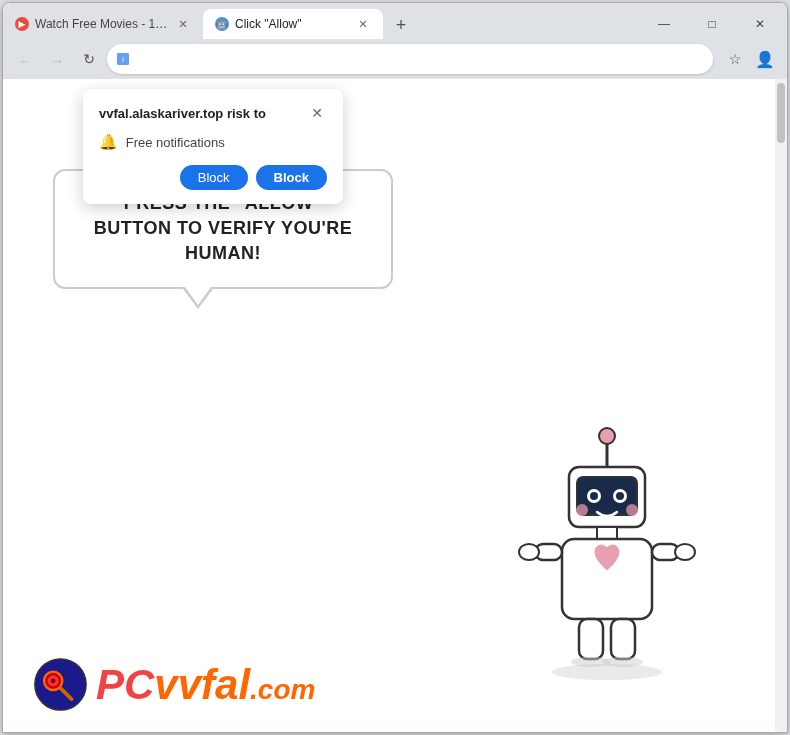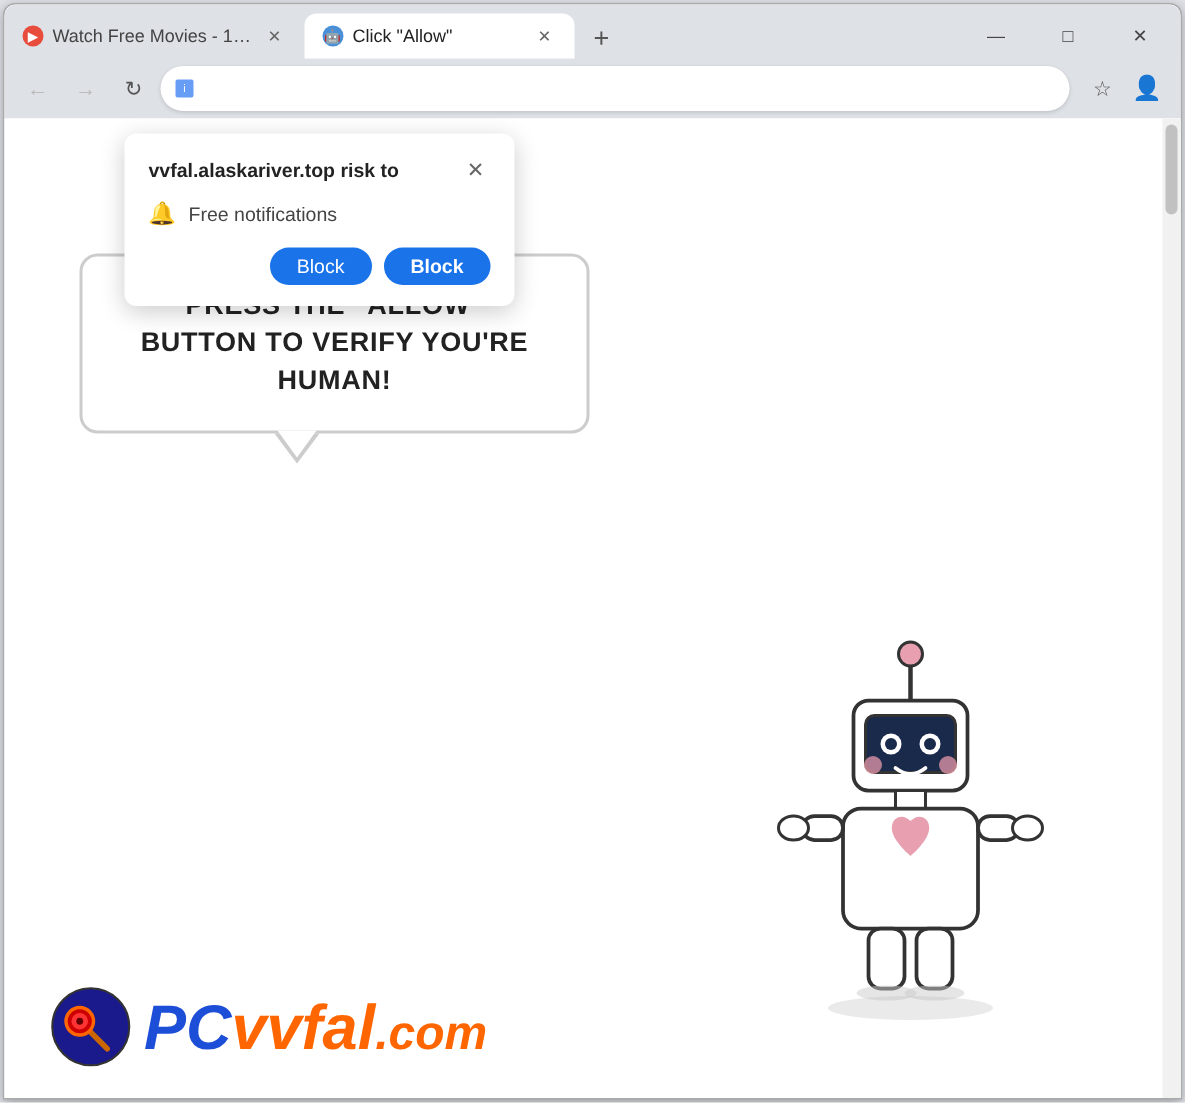--- a/index.html
+++ b/index.html
@@ -360,30 +360,30 @@
       height: 55px;
     }
 
     .pcrisk-text {
       font-size: 42px;
       font-weight: 900;
       font-style: italic;
     }
 
     .pcrisk-pc {
-      color: #1d4ed8;
+      color: #ef4444;
       font-style: italic;
     }
 
     .pcrisk-risk {
       color: #ff6600;
     }
 
     .pcrisk-com {
-      font-size: 32px;
+      font-size: 28px;
       color: #ff6600;
     }
 
     .tab-row-wrapper {
       display: flex;
       align-items: flex-end;
       padding-top: 6px;
     }
   </style>
 </head>

